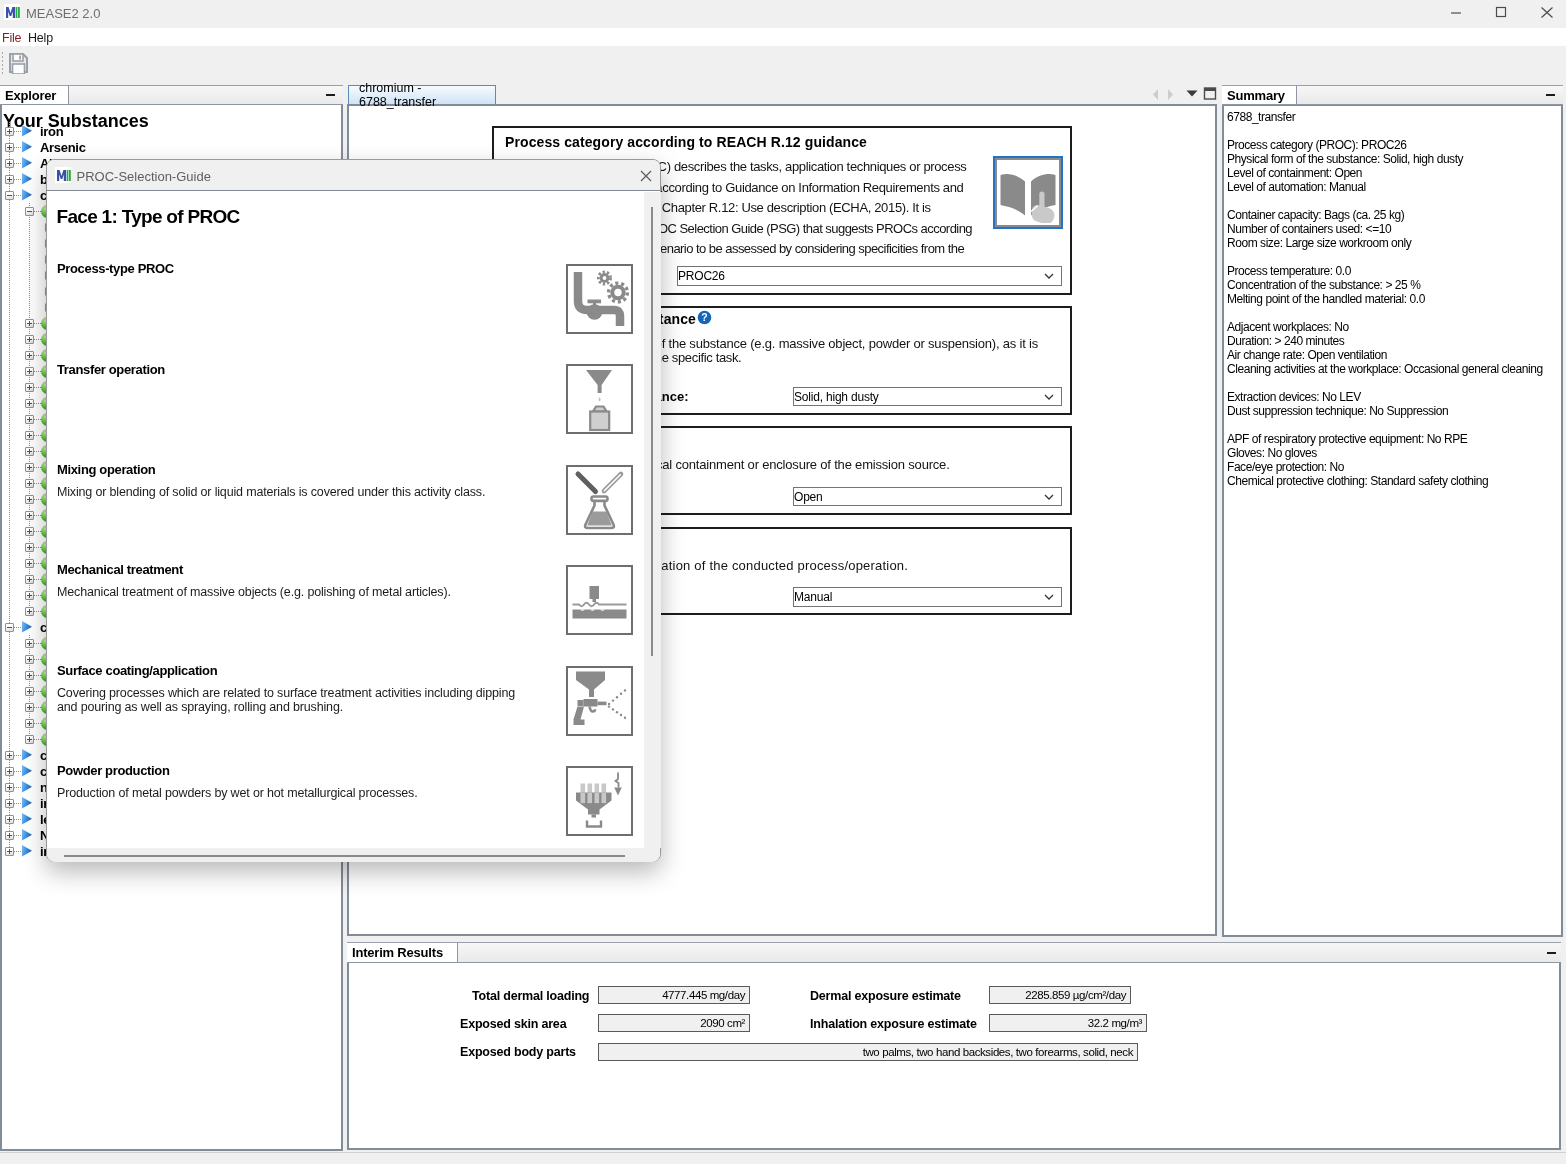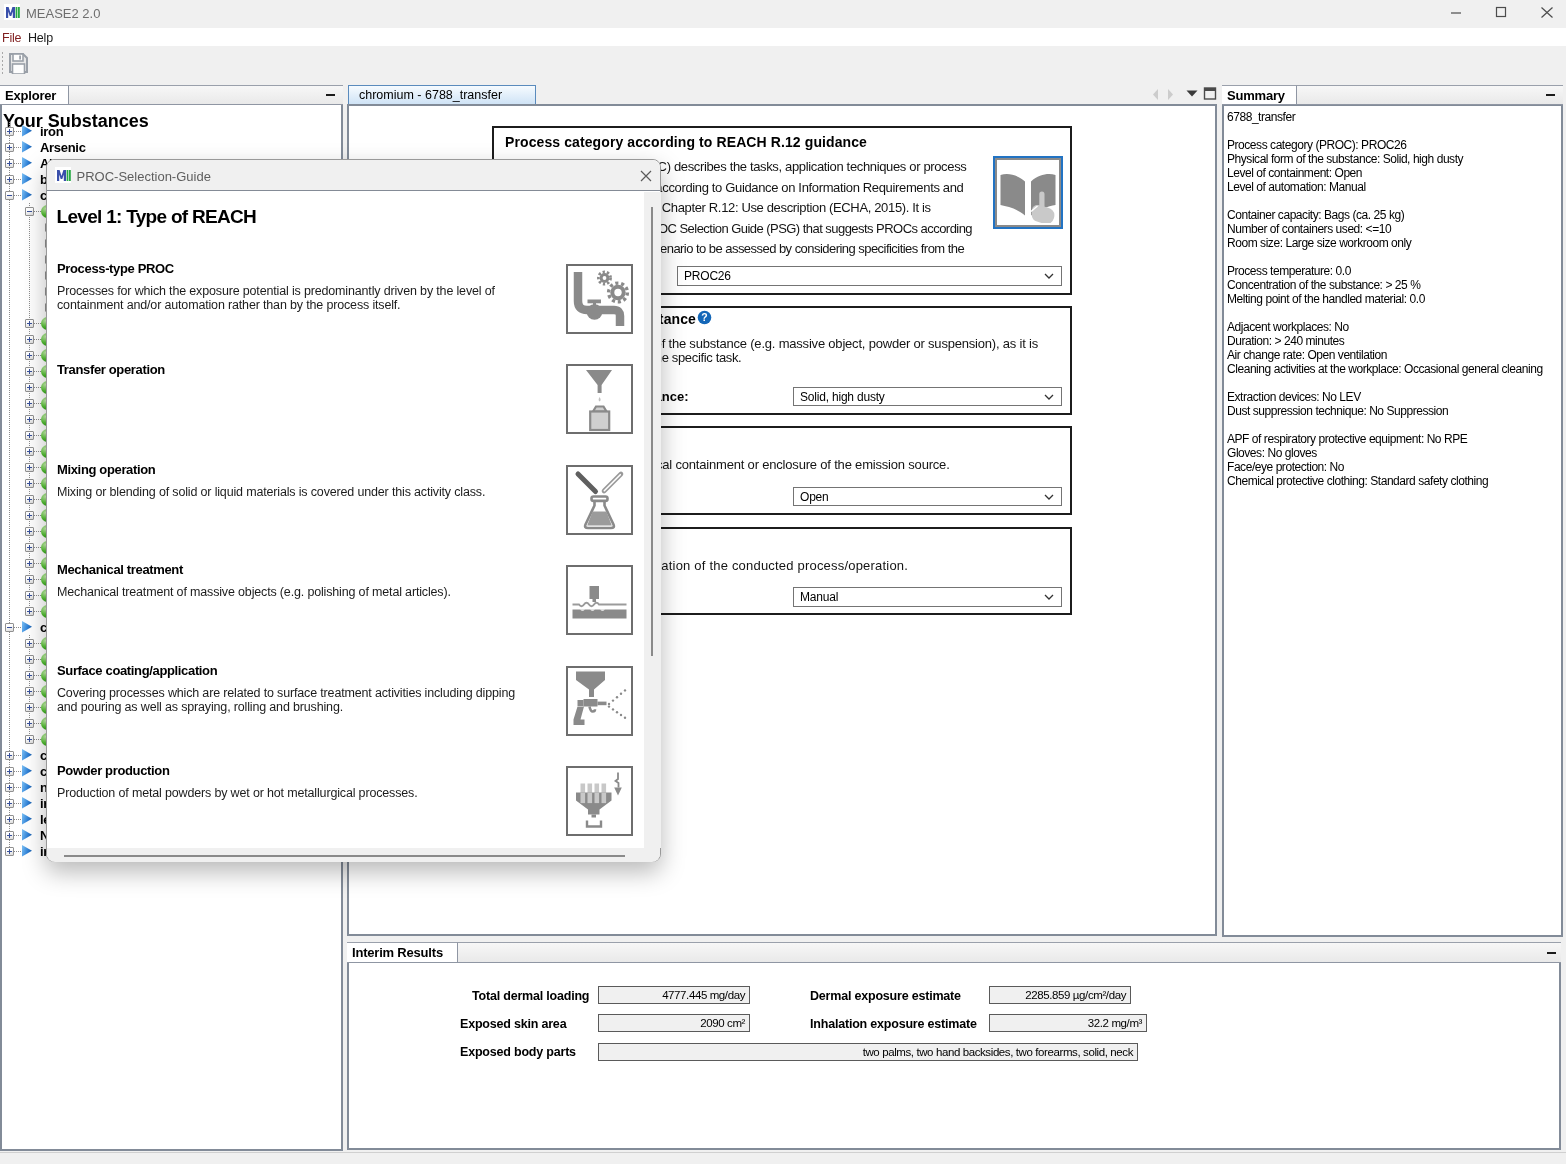--- a/index.html
+++ b/index.html
@@ -4,21 +4,21 @@
 *{margin:0;padding:0;box-sizing:border-box}
 html,body{width:1566px;height:1164px;overflow:hidden}
 body{font-family:"Liberation Sans",sans-serif;background:#f0f0f0;position:relative;color:#000}
 .a{position:absolute}
 .hdr{background:linear-gradient(#f7f7f7,#e9e9e9);border-bottom:1px solid #8f96a3;border-top:1px solid #9aa0ab}
 .htab{background:#fff;border-right:1px solid #8f96a3;border-top:1px solid #9aa0ab;font-weight:bold;font-size:13px;letter-spacing:-0.2px;display:flex;align-items:center;padding-left:5px}
 .mini{position:absolute;height:2px;background:#1b1b1b}
 .gbox{position:absolute;border:2px solid #1c1c1c;background:#fff}
 .gtitle{position:absolute;font-weight:bold;font-size:14px;letter-spacing:0.1px;white-space:nowrap}
 .btxt{position:absolute;font-size:13px;letter-spacing:-0.35px;color:#141414;white-space:nowrap}
-.dd{position:absolute;border:1px solid #747474;background:#fff;font-size:12px;letter-spacing:-0.2px;display:flex;align-items:center;padding-left:6px;white-space:nowrap}
+.dd{position:absolute;border:1px solid #747474;background:#fff;font-size:12px;letter-spacing:-0.2px;display:flex;align-items:center;white-space:nowrap}
 .dd svg{position:absolute;right:7px;top:50%;margin-top:-3px}
 .lbl{position:absolute;font-weight:bold;font-size:13px;white-space:nowrap}
 .ilbl{position:absolute;font-weight:bold;font-size:12.5px;letter-spacing:-0.2px;white-space:nowrap}
 .vbox{position:absolute;border:1px solid #5a5a5a;background:#f0f0f0;font-size:11.5px;letter-spacing:-0.4px;display:flex;align-items:center;justify-content:flex-end;padding-right:4px;white-space:nowrap}
 .tb{position:absolute;width:9px;height:9px;border:1px solid #919191;border-radius:1px;background:linear-gradient(160deg,#fff 30%,#dcdcdc)}
 .tb i{position:absolute;left:1px;top:3px;width:5px;height:1px;background:#39519b}
 .tb.p b{position:absolute;left:3px;top:1px;width:1px;height:5px;background:#39519b}
 .arr{position:absolute;width:10px;height:11.5px;background:linear-gradient(105deg,#7ec2f5 0%,#3183d8 55%,#15549e 100%);clip-path:polygon(0 0,100% 50%,0 100%);}
 .grn{position:absolute;width:13px;height:13px;border-radius:50%;background:radial-gradient(circle at 35% 28%,#c8f0b0 0%,#5fc93e 45%,#2f9e17 75%,#1d7d0a 100%)}
 .dotv{position:absolute;width:1px;background-image:repeating-linear-gradient(to bottom,#8c8c8c 0 1px,transparent 1px 2px)}
@@ -392,21 +392,21 @@
 <div class="a" style="left:347px;top:104px;width:870px;height:832px;border:2px solid #828b98;background:#fff"></div>
 
 <svg class="a" style="left:1146px;top:85px" width="75" height="19">
 <path d="M12 4 L7 9.5 L12 15 Z" fill="#cccccc"></path>
 <path d="M22 4 L27 9.5 L22 15 Z" fill="#cccccc"></path>
 <path d="M40.5 5.5 H51.5 L46 11.5 Z" fill="#3a3a3a"></path>
 <rect x="58.5" y="3" width="11" height="11" fill="none" stroke="#4a4a4a" stroke-width="1.4"></rect>
 <rect x="58.5" y="3" width="11" height="3" fill="#4a4a4a"></rect>
 </svg>
 
-<div class="a" style="left:348px;top:85px;width:188px;height:19px;background:linear-gradient(#f6fbff,#cfe3f6);border:1px solid #5a8bbd;border-bottom:none;font-size:12.5px;display:flex;align-items:center;padding-left:10px">chromium - 6788_transfer</div>
+<div class="a" style="left:348px;top:85px;width:148px;height:19px;background:linear-gradient(#f6fbff,#cfe3f6);border:1px solid #5a8bbd;border-bottom:none;font-size:12.5px;display:flex;align-items:center;padding-left:10px">chromium - 6788_transfer</div>
 
 <div class="gbox" style="left:492px;top:126px;width:580px;height:169px"></div>
 <div class="gtitle" style="left:505px;top:134px">Process category according to REACH R.12 guidance</div>
 <div class="btxt" id="b1l1" style="left:519px;top:159px">A process category (PROC) describes the tasks, application techniques or process</div>
 <div class="btxt" id="b1l2" style="left:424px;top:180px">types defined in the use descriptor system according to Guidance on Information Requirements and</div>
 <div class="btxt" id="b1l3" style="left:496px;top:200px">Chemical Safety Assessment, Chapter R.12: Use description (ECHA, 2015). It is</div>
 <div class="btxt" id="b1l4" style="left:658px;top:221px;letter-spacing:-0.54px">OC Selection Guide (PSG) that suggests PROCs according</div>
 <div class="btxt" id="b1l5" style="left:660px;top:241px;letter-spacing:-0.54px">enario to be assessed by considering specificities from the</div>
 <div class="a" style="left:993px;top:156px;width:70px;height:73px;border:2px solid #2273c3;background:#fff">
 <div class="a" style="left:0;top:0;width:66px;height:69px;border:2px solid #8a8a8a"></div>
@@ -512,24 +512,23 @@
 <div class="a" style="left:30px;top:9px;font-size:13px;color:#5e5e5e">PROC-Selection-Guide</div>
 <svg class="a" style="left:593px;top:10px" width="12" height="12">
       <path d="M1 1 L11 11 M11 1 L1 11" stroke="#5a5a5a" stroke-width="1.2"></path>
     </svg>
 
 <div class="a" style="left:597px;top:32px;width:17px;height:656px;background:#f0f0f0"></div>
 <div class="a" style="left:604px;top:47px;width:2.5px;height:449px;background:#8a8a8a"></div>
 <div class="a" style="left:0;top:688px;width:613px;height:14px;background:#f0f0f0;border-radius:0 0 8px 8px"></div>
 <div class="a" style="left:17px;top:695px;width:561px;height:2.5px;background:#8a8a8a"></div>
 
-<div class="a" style="left:10px;top:46px;font-weight:bold;font-size:19px;letter-spacing:-0.7px">Level 1: Type of REACH</div>
+<div class="a" style="left:10px;top:46px;font-weight:bold;font-size:19px;letter-spacing:-0.7px">Face 1: Type of PROC</div>
 
 <div class="dsech" style="top:101px">Process-type PROC</div>
-<div class="dsecb" style="top:124px">Processes for which the exposure potential is predominantly driven by the level of<br>containment and/or automation rather than by the process itself.</div>
 <div class="dsech" style="top:202px">Transfer operation</div>
 <div class="dsech" style="top:302px">Mixing operation</div>
 <div class="dsecb" style="top:325px">Mixing or blending of solid or liquid materials is covered under this activity class.</div>
 <div class="dsech" style="top:402px">Mechanical treatment</div>
 <div class="dsecb" style="top:425px">Mechanical treatment of massive objects (e.g. polishing of metal articles).</div>
 <div class="dsech" style="top:503px">Surface coating/application</div>
 <div class="dsecb" style="top:526px">Covering processes which are related to surface treatment activities including dipping<br>and pouring as well as spraying, rolling and brushing.</div>
 <div class="dsech" style="top:603px">Powder production</div>
 <div class="dsecb" style="top:626px">Production of metal powders by wet or hot metallurgical processes.</div>
 

